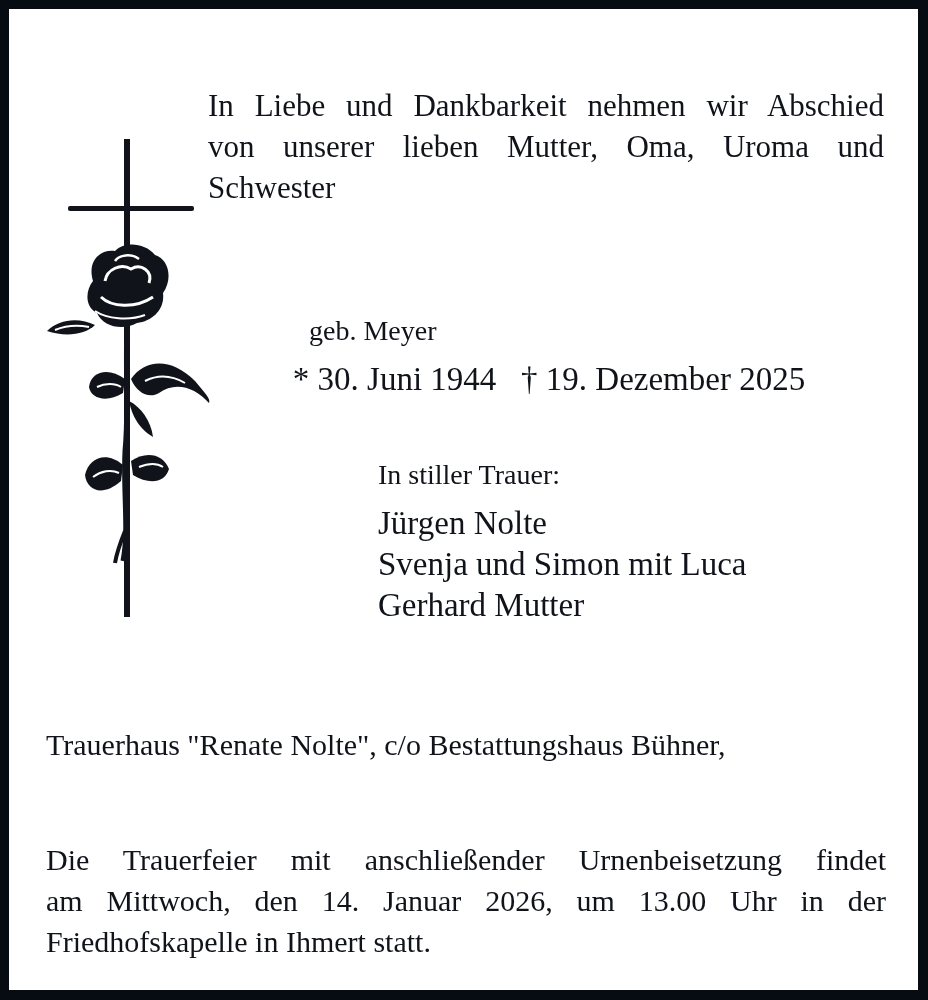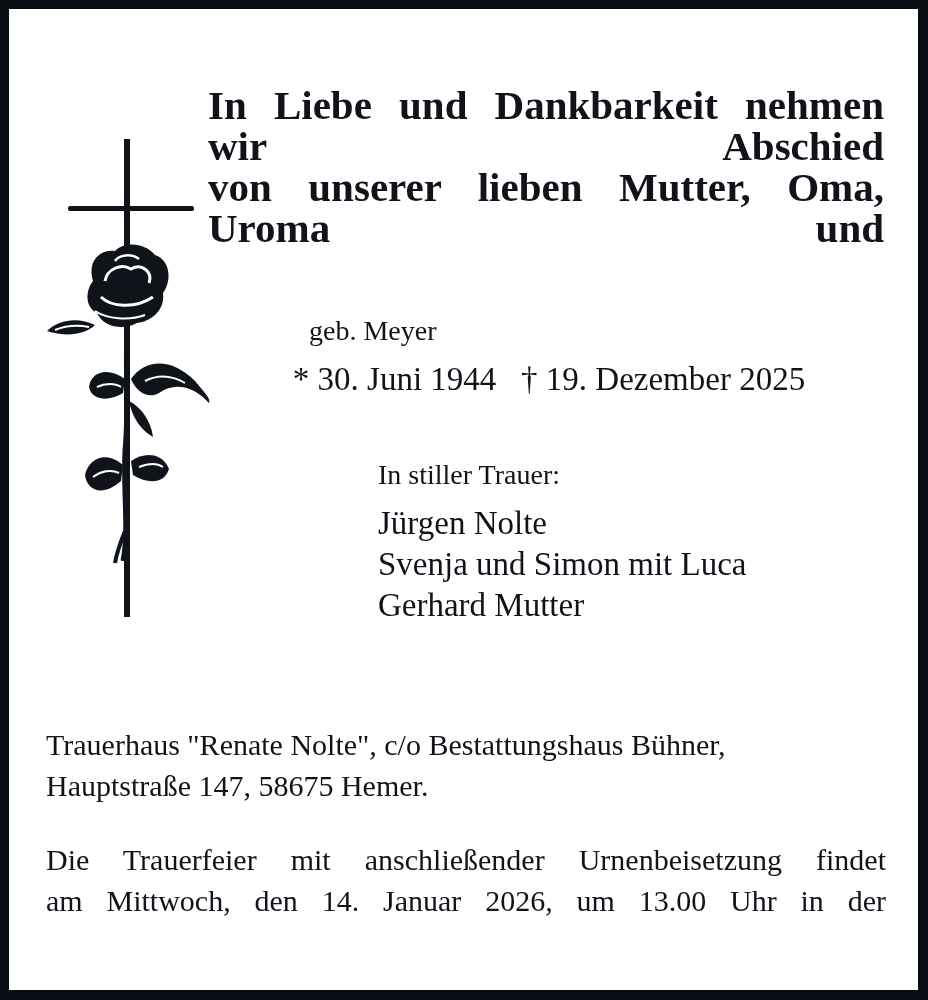--- a/index.html
+++ b/index.html
@@ -1,19 +1,19 @@
 <!DOCTYPE html>
 <html><head>
 <meta charset="utf-8">
 <style>
   html, body { margin:0; padding:0; }
   body { width:928px; height:1000px; background:#070b12; position:relative; overflow:hidden; }
   .card { position:absolute; left:9px; top:9px; width:909px; height:981px; background:#ffffff; }
   .serif { font-family: "Liberation Serif", "DejaVu Serif", serif; color:#10141a; }
-  .intro { position:absolute; left:199px; top:76px; width:676px; font-size:41px; line-height:41px; text-align:justify;font-weight:bold; }
+  .intro { position:absolute; left:199px; top:76px; width:676px; font-size:31px; line-height:41px; text-align:justify; }
   .intro span { display:block; }
   .intro .j { text-align:justify; text-align-last:justify; }
   .name { position:absolute; left:300px; top:232px; width:480px; text-align:center; font-size:48px; font-weight:bold; letter-spacing:0.5px; }
   .maiden { position:absolute; left:300px; top:306px; width:480px; text-align:left; font-size:28px; }
   .dates { position:absolute; left:260px; top:352px; width:560px; text-align:center; font-size:33px; white-space:pre; }
   .mourn-label { position:absolute; left:369px; top:450px; font-size:28px; }
   .mourners { position:absolute; left:369px; top:494px; font-size:33px; line-height:41px; }
   .mourners div { white-space:nowrap; }
   .addr { position:absolute; left:37px; top:715px; width:840px; font-size:30px; line-height:41px; }
   .service { position:absolute; left:37px; top:830px; width:840px; font-size:30px; line-height:41px; }
@@ -51,34 +51,35 @@
     <path d="M78 334 C62 320 44 326 40 344 C42 360 58 366 76 350 Z" fill="#10141a"></path>
     <path d="M48 346 C56 340 66 338 74 342" stroke="#fff" stroke-width="2" fill="none"></path>
     <path d="M86 330 C100 320 118 322 124 338 C120 352 104 354 88 344 Z" fill="#10141a"></path>
     <path d="M94 336 C104 332 112 332 118 336" stroke="#fff" stroke-width="2" fill="none"></path>
     <path d="M80 400 C76 410 72 420 70 432" stroke="#10141a" stroke-width="4" fill="none"></path>
   </svg>
 
   <div class="intro serif">
     <span class="j">In Liebe und Dankbarkeit nehmen wir Abschied</span>
     <span class="j">von unserer lieben Mutter, Oma, Uroma und</span>
+    <span>Schwester</span>
   </div>
 
   <div class="maiden serif">geb. Meyer</div>
   <div class="dates serif">* 30. Juni 1944   † 19. Dezember 2025</div>
 
   <div class="mourn-label serif">In stiller Trauer:</div>
   <div class="mourners serif">
     <div>Jürgen Nolte</div>
     <div>Svenja und Simon mit Luca</div>
     <div>Gerhard Mutter</div>
   </div>
 
   <div class="addr serif">
     <div>Trauerhaus "Renate Nolte", c/o Bestattungshaus Bühner,</div>
-    <div>Hauptstraße 147, 58675 Hemer.</div>
   </div>
 
   <div class="service serif">
     <span class="j">Die Trauerfeier mit anschließender Urnenbeisetzung findet</span>
     <span class="j">am Mittwoch, den 14. Januar 2026, um 13.00 Uhr in der</span>
+    <span class="l">Friedhofskapelle in Ihmert statt.</span>
   </div>
 </div>
 
 </body></html>

